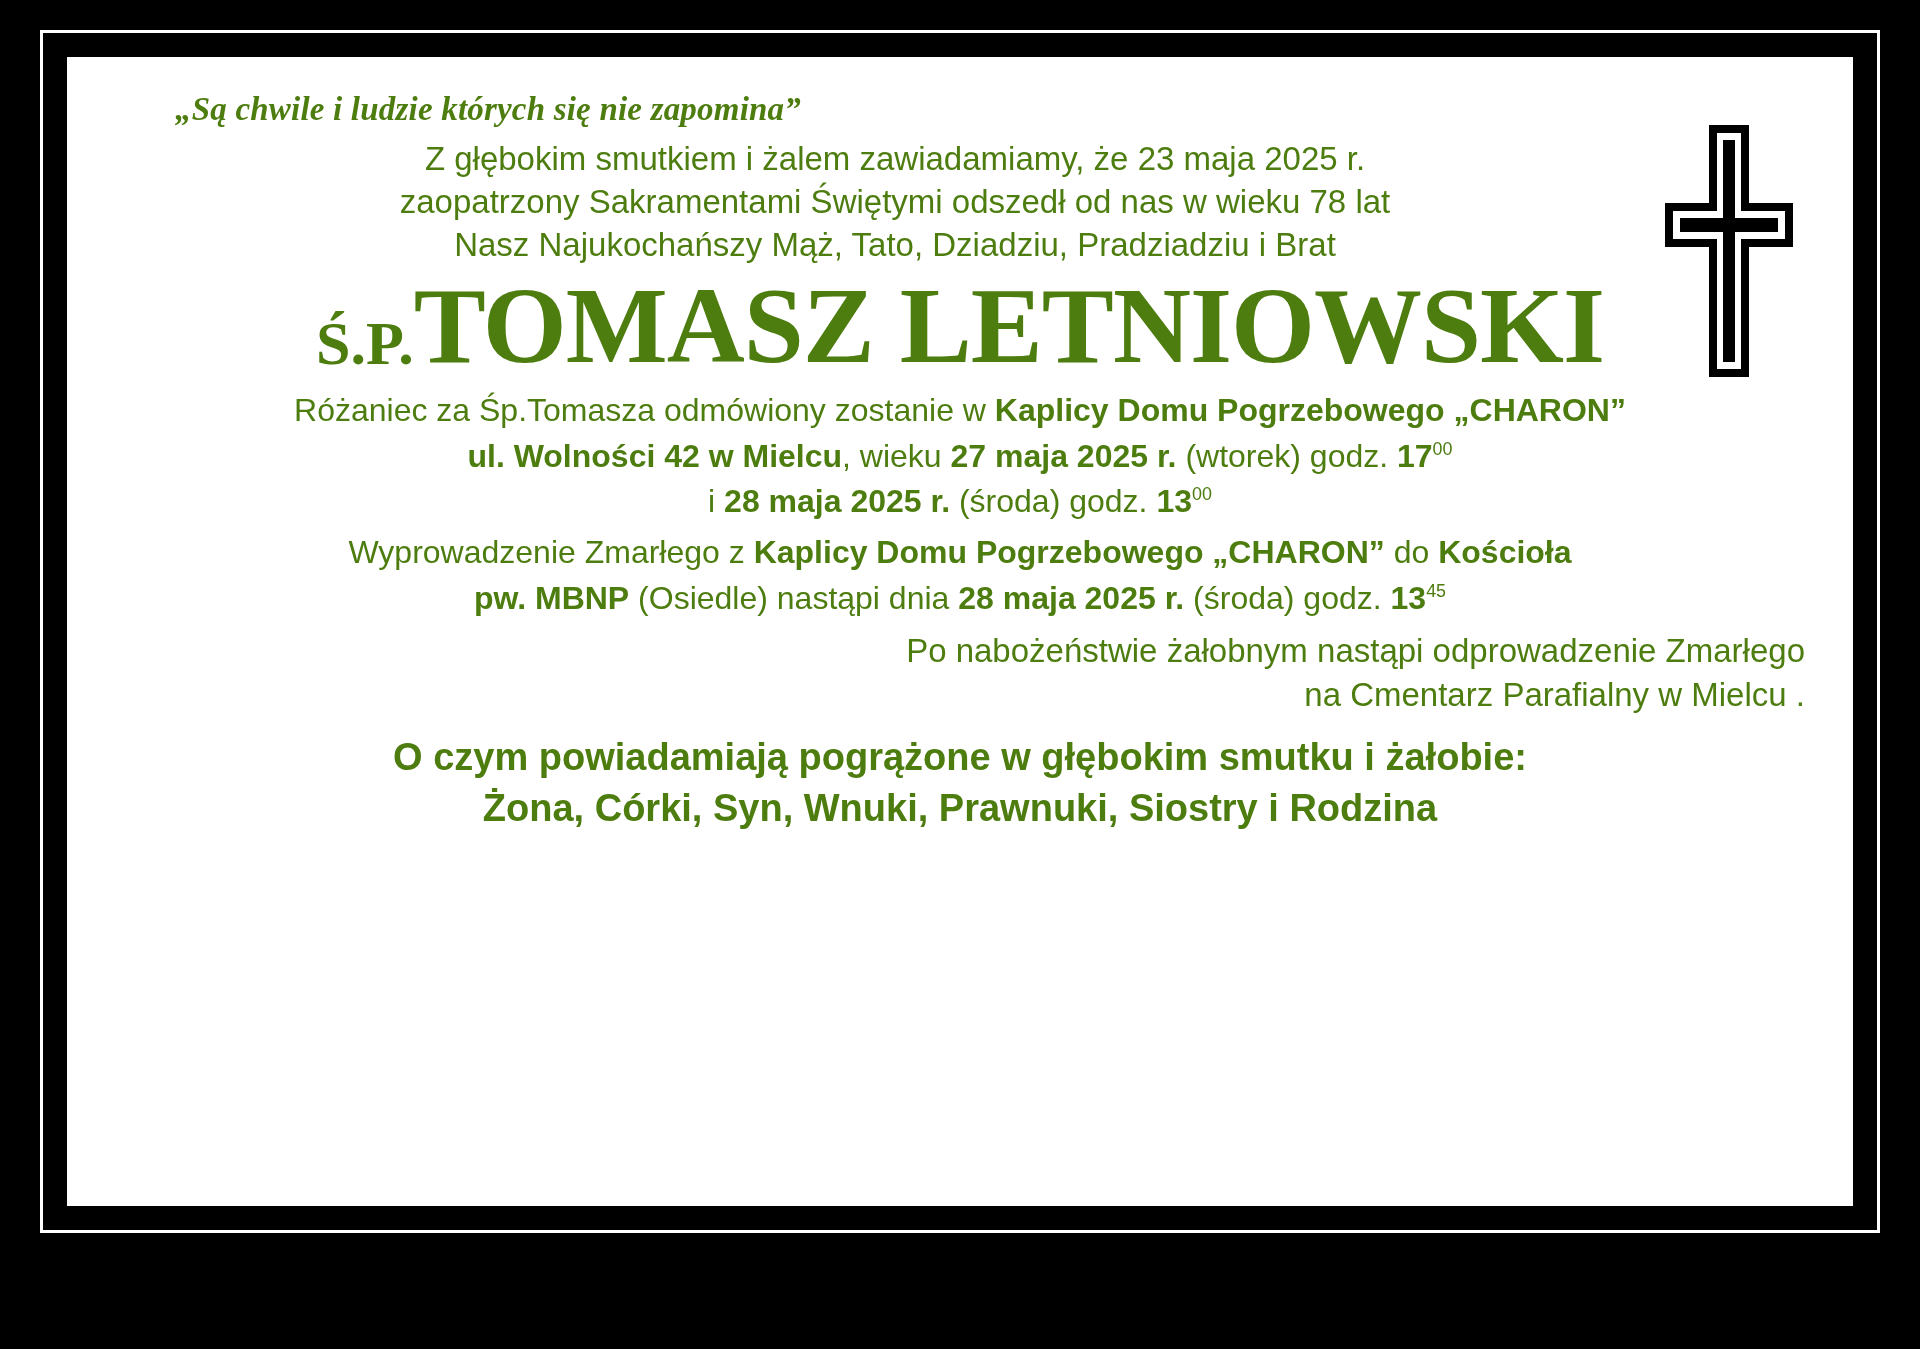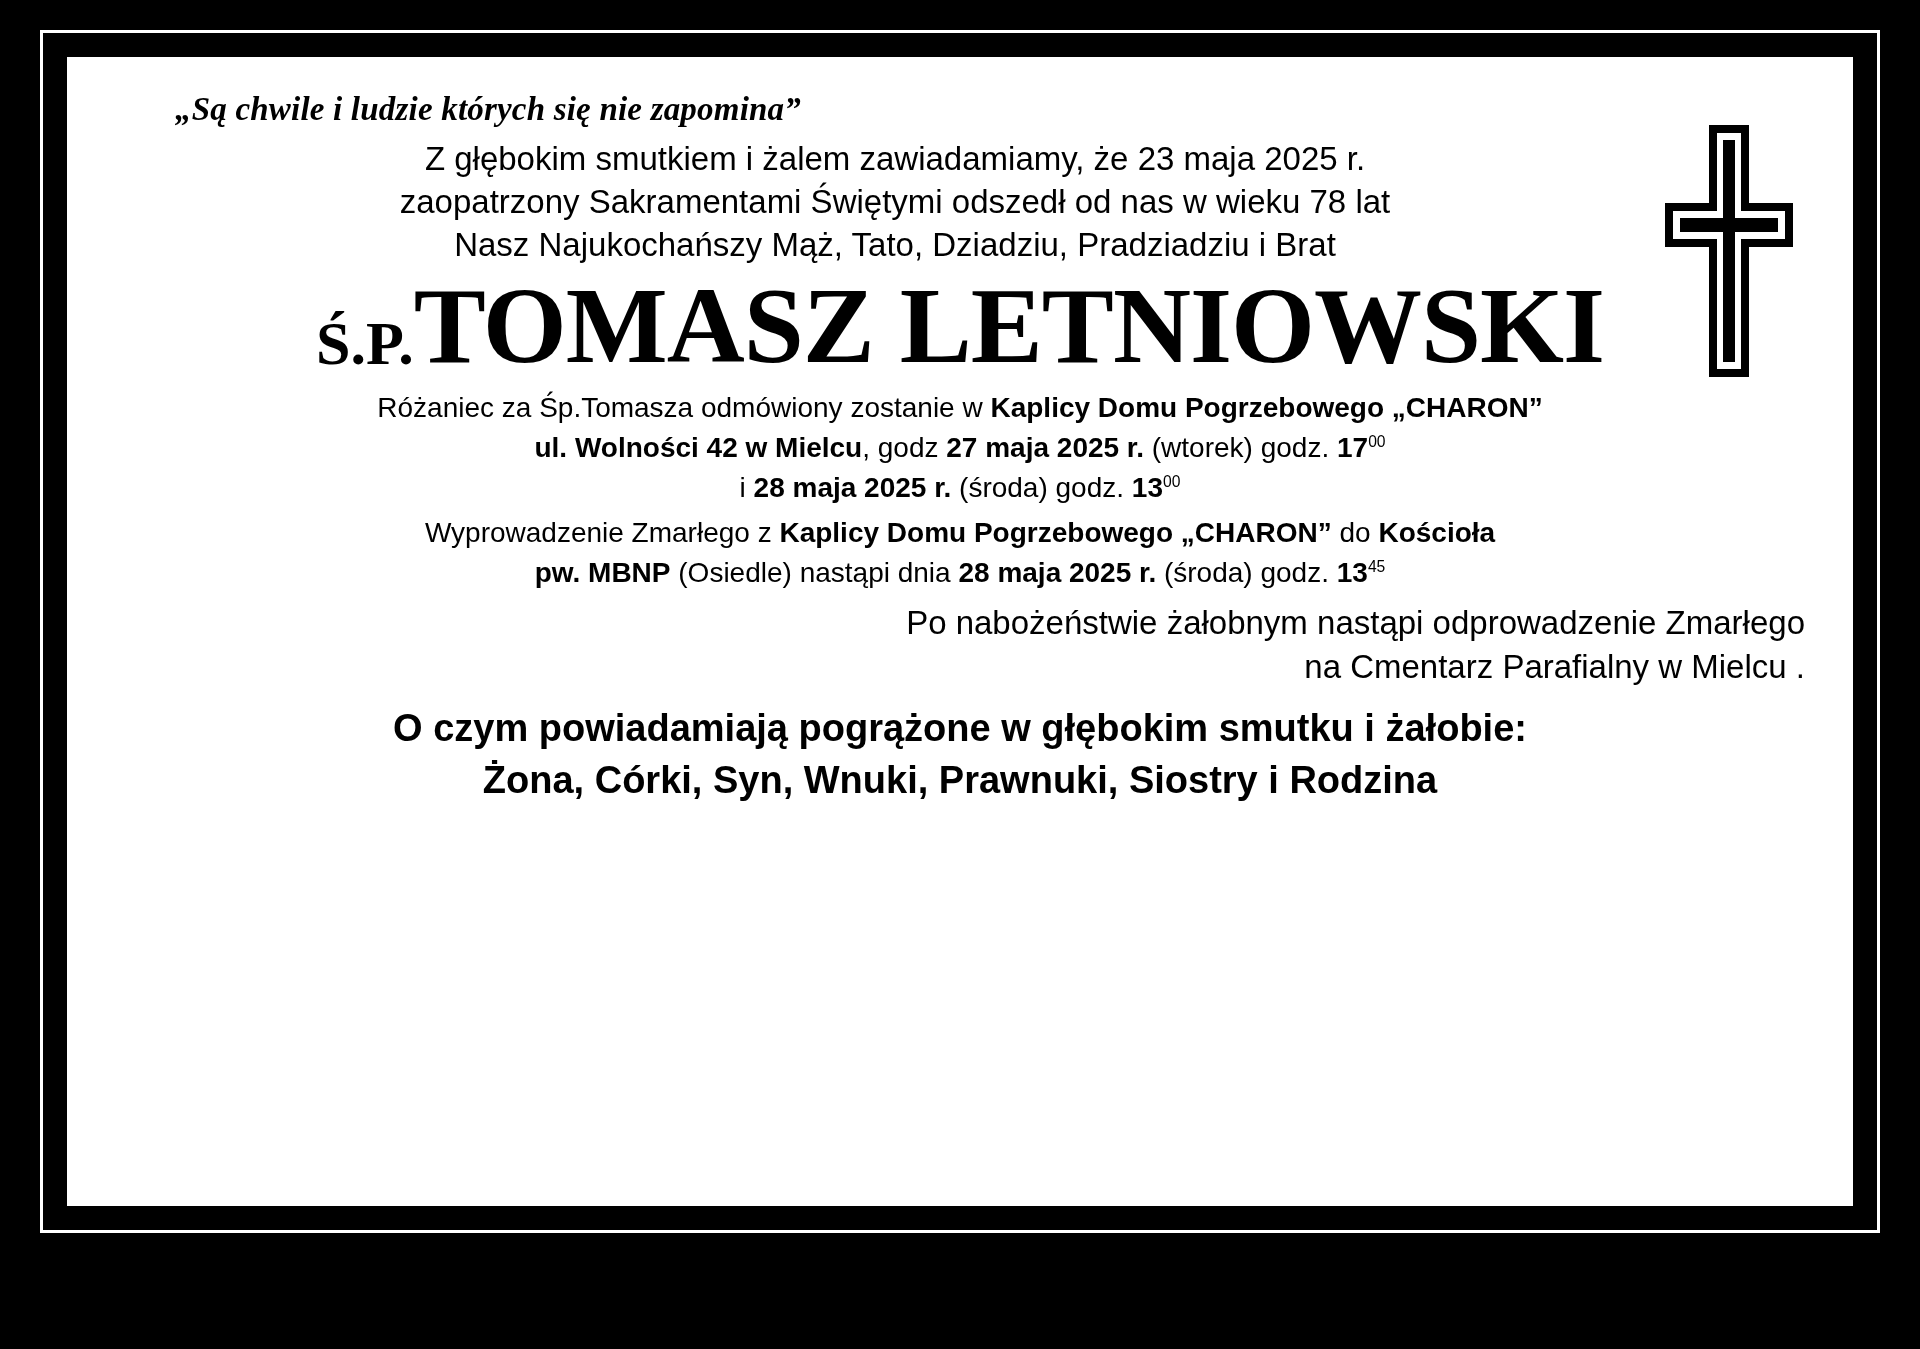--- a/index.html
+++ b/index.html
@@ -47,21 +47,21 @@
   }
   .sheet {
     position: absolute;
     left: 8px;
     top: 8px;
     right: 8px;
     bottom: 8px;
     background: #ffffff;
     box-sizing: border-box;
     padding: 26px 40px 10px 40px;
-    color: #000000;
+    color: #4d7c0f;
   }
 
   .quote {
     font-family: "Liberation Serif", serif;
     font-style: italic;
     font-weight: bold;
     font-size: 33px;
     letter-spacing: .2px;
     margin: 0 0 10px 60px;
   }
@@ -92,21 +92,21 @@
     font-family: "Liberation Serif", serif;
     font-weight: bold;
     font-size: 108px;
     line-height: 1.05;
     letter-spacing: -1px;
     white-space: nowrap;
   }
 
   .details {
     text-align: center;
-    font-size: 28px;
+    font-size: 32px;
     line-height: 1.42;
     margin: 6px 0 0 0;
   }
   .details .ln { white-space: nowrap; }
   .details b { font-weight: bold; }
   sup {
     font-size: 0.56em;
     vertical-align: super;
     line-height: 0;
   }
@@ -178,21 +178,21 @@
           <div>Nasz Najukochańszy Mąż, Tato, Dziadziu, Pradziadziu i Brat</div>
         </div>
 
         <div class="name-line">
           <span class="sp">Ś.P.</span>
           <span class="fullname">TOMASZ LETNIOWSKI</span>
         </div>
 
         <div class="details">
           <div class="ln"><span>Różaniec za Śp.Tomasza odmówiony zostanie w </span><b>Kaplicy Domu Pogrzebowego „CHARON”</b></div>
-          <div class="ln"><b>ul. Wolności 42 w Mielcu</b><span>, godz </span><b>27 maja 2025 r.</b><span> (wtorek) godz. </span><b>17</b><sup>00</sup></div>
+          <div class="ln"><b>ul. Wolności 42 w Mielcu</b><span>, wieku </span><b>27 maja 2025 r.</b><span> (wtorek) godz. </span><b>17</b><sup>00</sup></div>
           <div class="ln"><span>i </span><b>28 maja 2025 r.</b><span> (środa) godz. </span><b>13</b><sup>00</sup></div>
         </div>
 
         <div class="details">
           <div class="ln"><span>Wyprowadzenie Zmarłego z </span><b>Kaplicy Domu Pogrzebowego „CHARON”</b><span> do </span><b>Kościoła</b></div>
           <div class="ln"><b>pw. MBNP</b><span> (Osiedle) nastąpi dnia </span><b>28 maja 2025 r.</b><span> (środa) godz. </span><b>13</b><sup>45</sup></div>
         </div>
 
 
         <div class="after">

